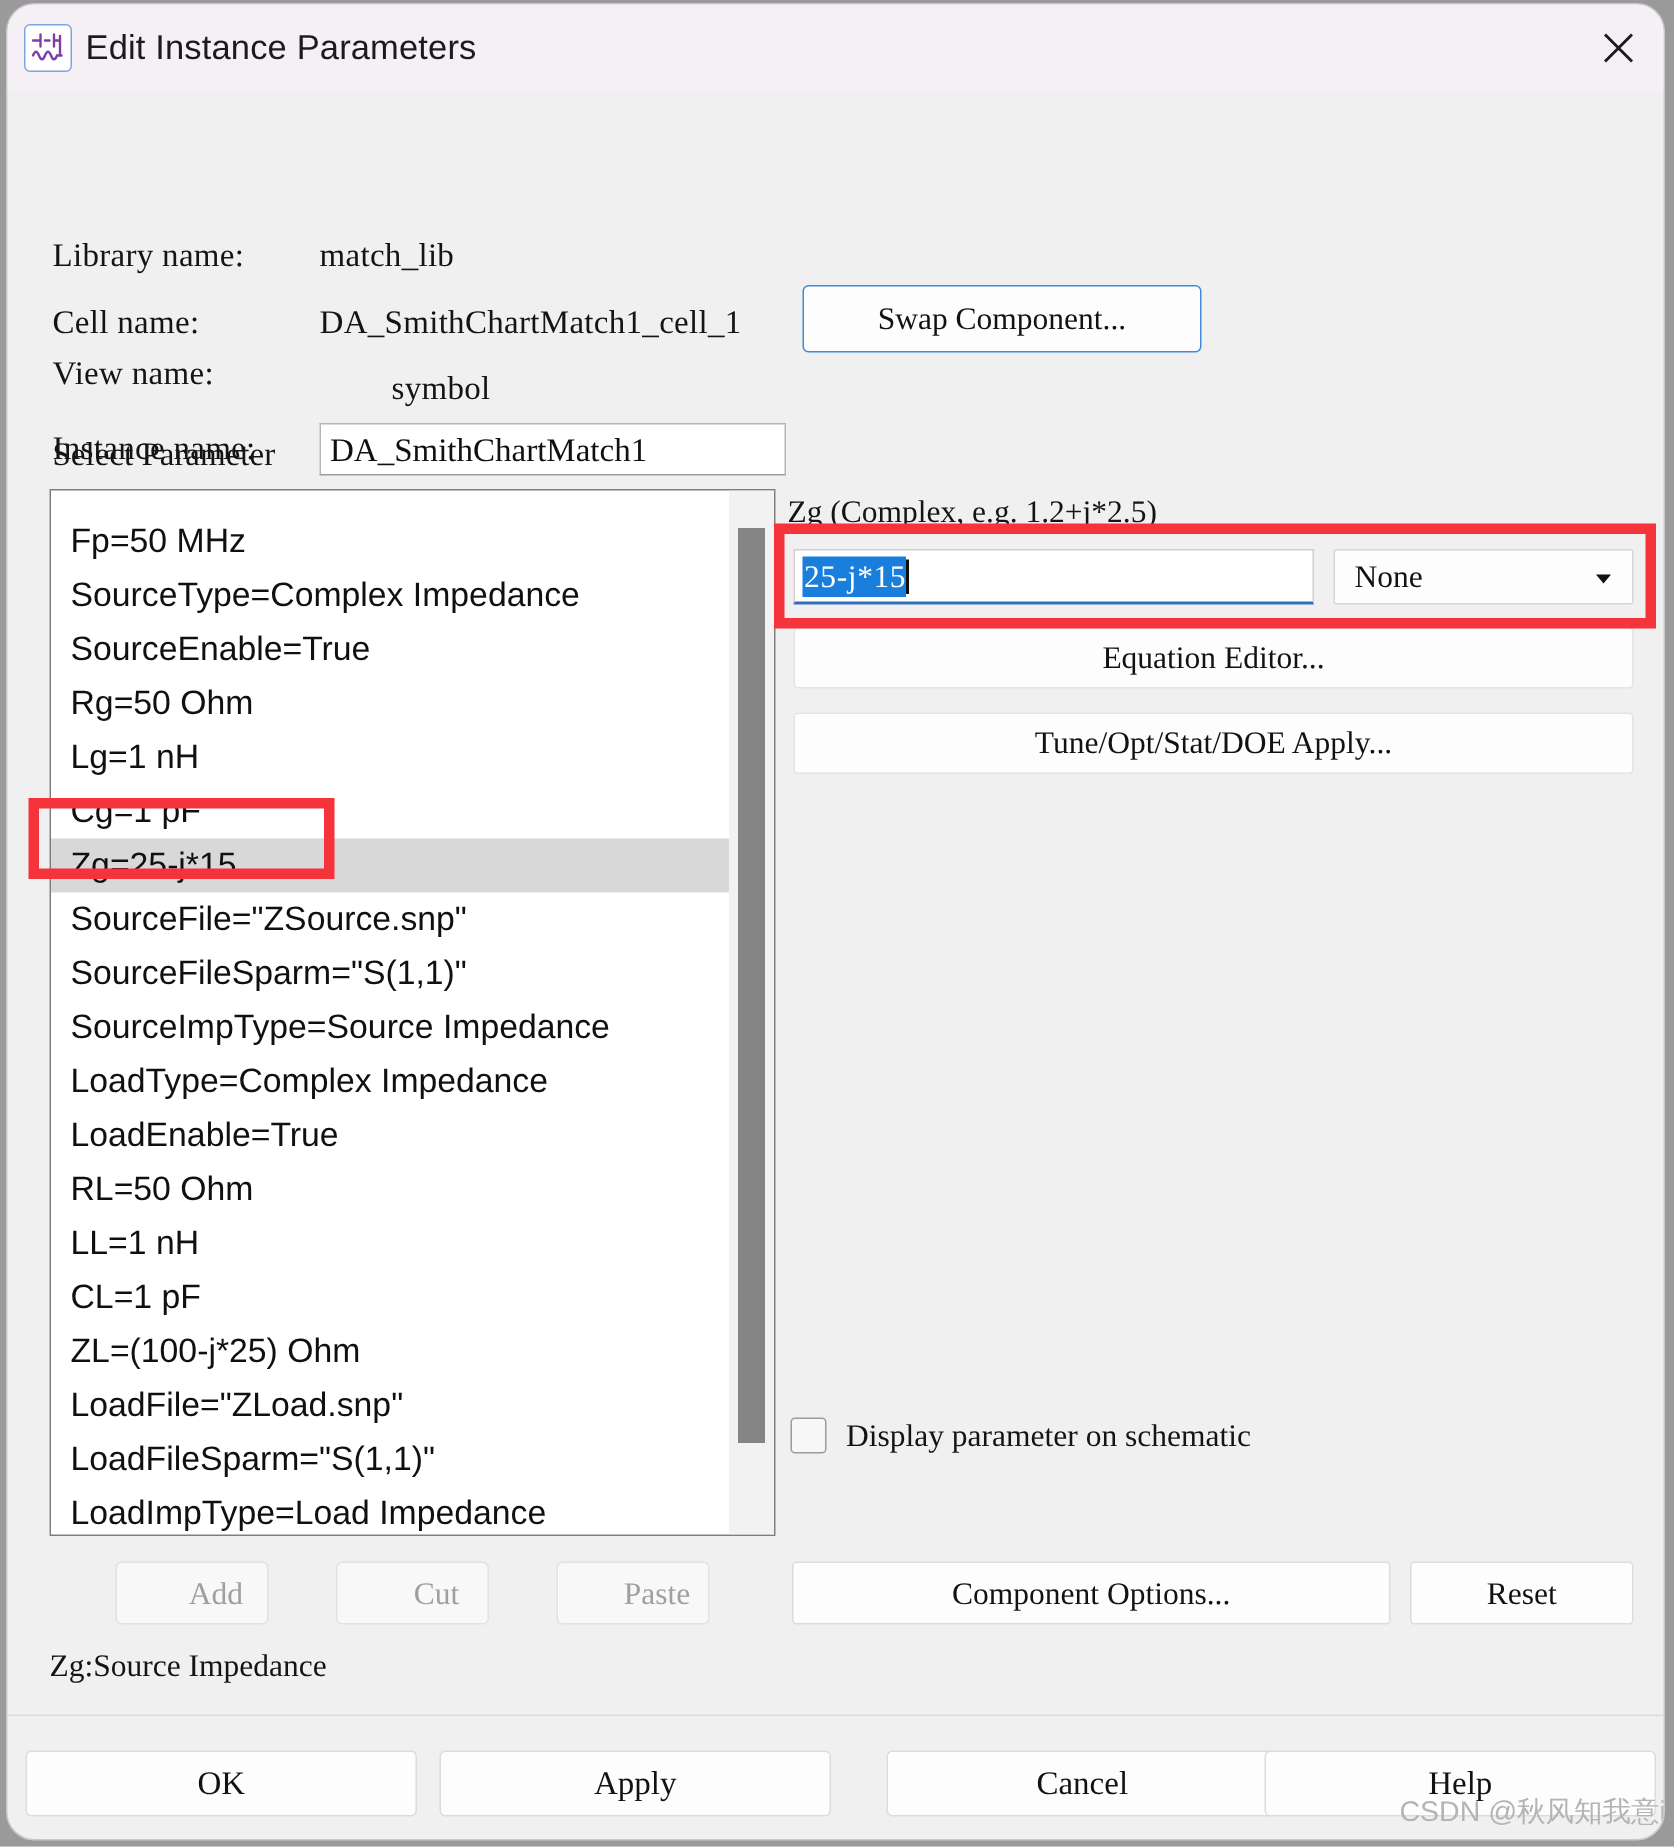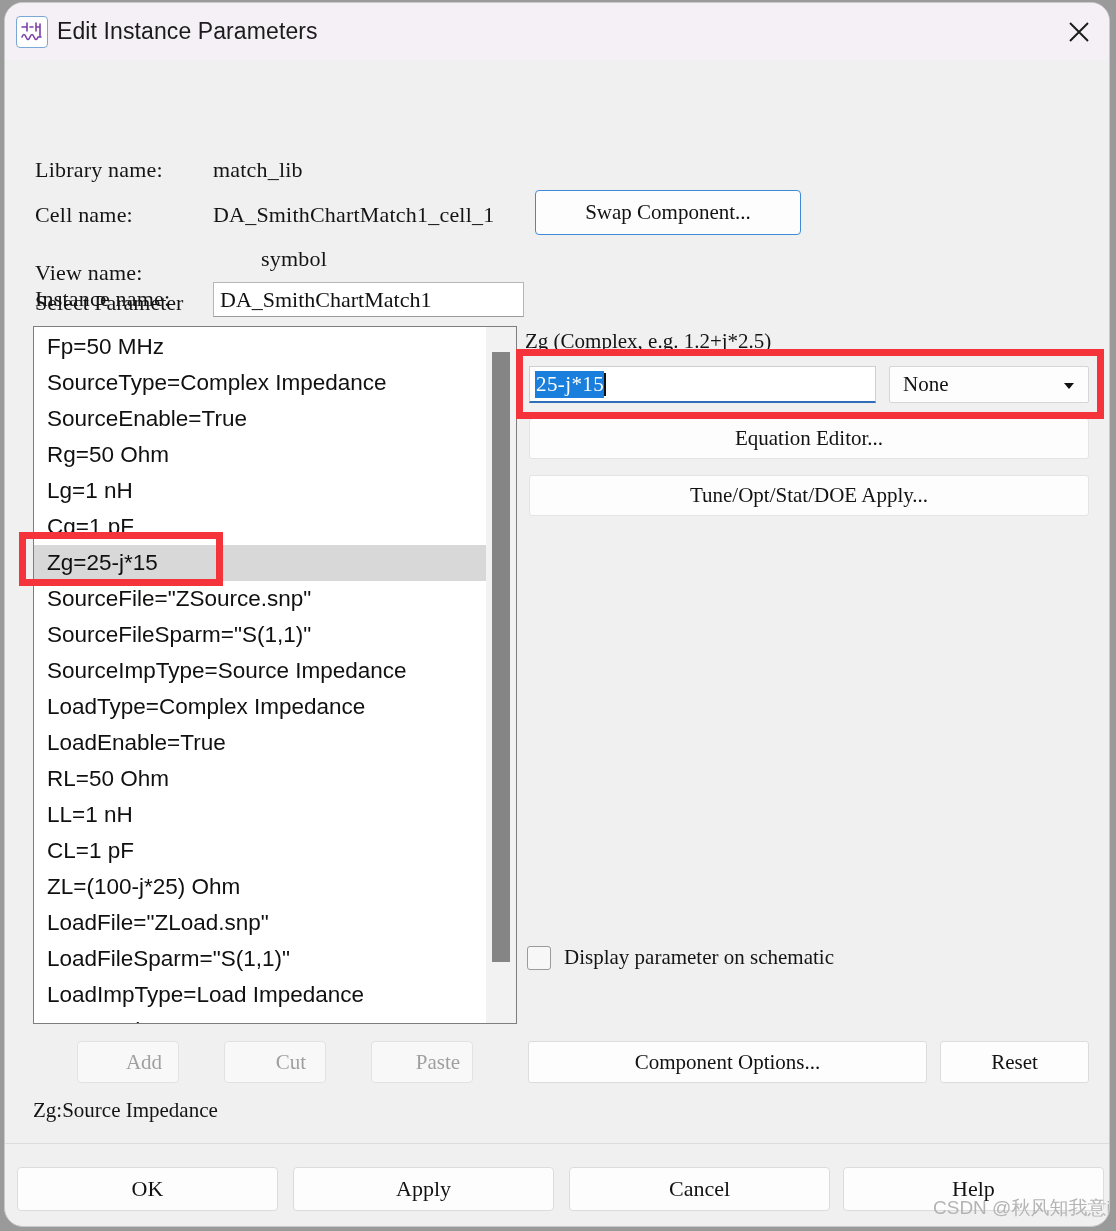--- a/index.html
+++ b/index.html
@@ -136,21 +136,21 @@
     height: 698px;
     background: #ffffff;
     border: 1px solid #7e7e7e;
     box-sizing: border-box;
     overflow: hidden;
   }
   #list-inner {
     position: absolute;
     left: 0; top: 0;
     width: 452px;
-    padding-top: 2px;
+    padding-top: 16px;
   }
   .list-item {
     height: 36px;
     line-height: 36px;
     padding-left: 13px;
     font-family: "Liberation Sans", sans-serif;
     font-size: 22.5px;
     color: #101010;
     white-space: nowrap;
     cursor: default;
@@ -287,21 +287,21 @@
     cursor: pointer;
   }
   #equation-editor-btn { top: 415px; }
   #tune-setup-btn { top: 472px; }
 
   #display-param-row {
     position: absolute;
     left: 522px;
     top: 942px;
     display: flex;
-    align-items: center;
+    align-items: flex-start;
     cursor: pointer;
   }
   #display-param-checkbox {
     width: 24px;
     height: 24px;
     border: 1.5px solid #9b9b9b;
     border-radius: 3px;
     background: #f7f7f7;
     box-sizing: border-box;
   }
@@ -370,21 +370,21 @@
     font-family: "Liberation Serif", serif;
     font-size: 22px;
     color: #121212;
     display: flex;
     align-items: center;
     justify-content: center;
     cursor: pointer;
   }
   #ok-btn { left: 12px; }
   #apply-btn { left: 288px; }
-  #cancel-btn { left: 564px; }
+  #cancel-btn { left: 586px; }
   #help-btn { left: 838px; }
 
   
   .redbox {
     position: absolute;
     border: 7px solid #f5333a;
     box-sizing: border-box;
     pointer-events: none;
   }
   #redbox-list-item { left: 14px; top: 529px; width: 204px; height: 54px; }
@@ -420,21 +420,21 @@
     </div>
   </div>
 
   <div class="form-area">
     <div class="frow flabel" style="left:30px; top:97px;">Library name:</div>
     <div class="frow fvalue" style="left:208px; top:97px;">match_lib</div>
 
     <div class="frow flabel" style="left:30px; top:142px;">Cell name:</div>
     <div class="frow fvalue" style="left:208px; top:142px;">DA_SmithChartMatch1_cell_1</div>
 
-    <div class="frow flabel" style="left:30px; top:200px;">View name:</div>
+    <div class="frow flabel" style="left:30px; top:176px;">View name:</div>
     <div class="frow fvalue" style="left:208px; top:186px;margin-left:48px;">symbol</div>
 
     <div class="frow flabel" style="left:30px; top:226px;">Instance name:</div>
     <div id="instance-input">DA_SmithChartMatch1</div>
 
     <div id="swap-btn">Swap Component...</div>
   </div>
 
   <div id="select-param-label">Select Parameter</div>
 

